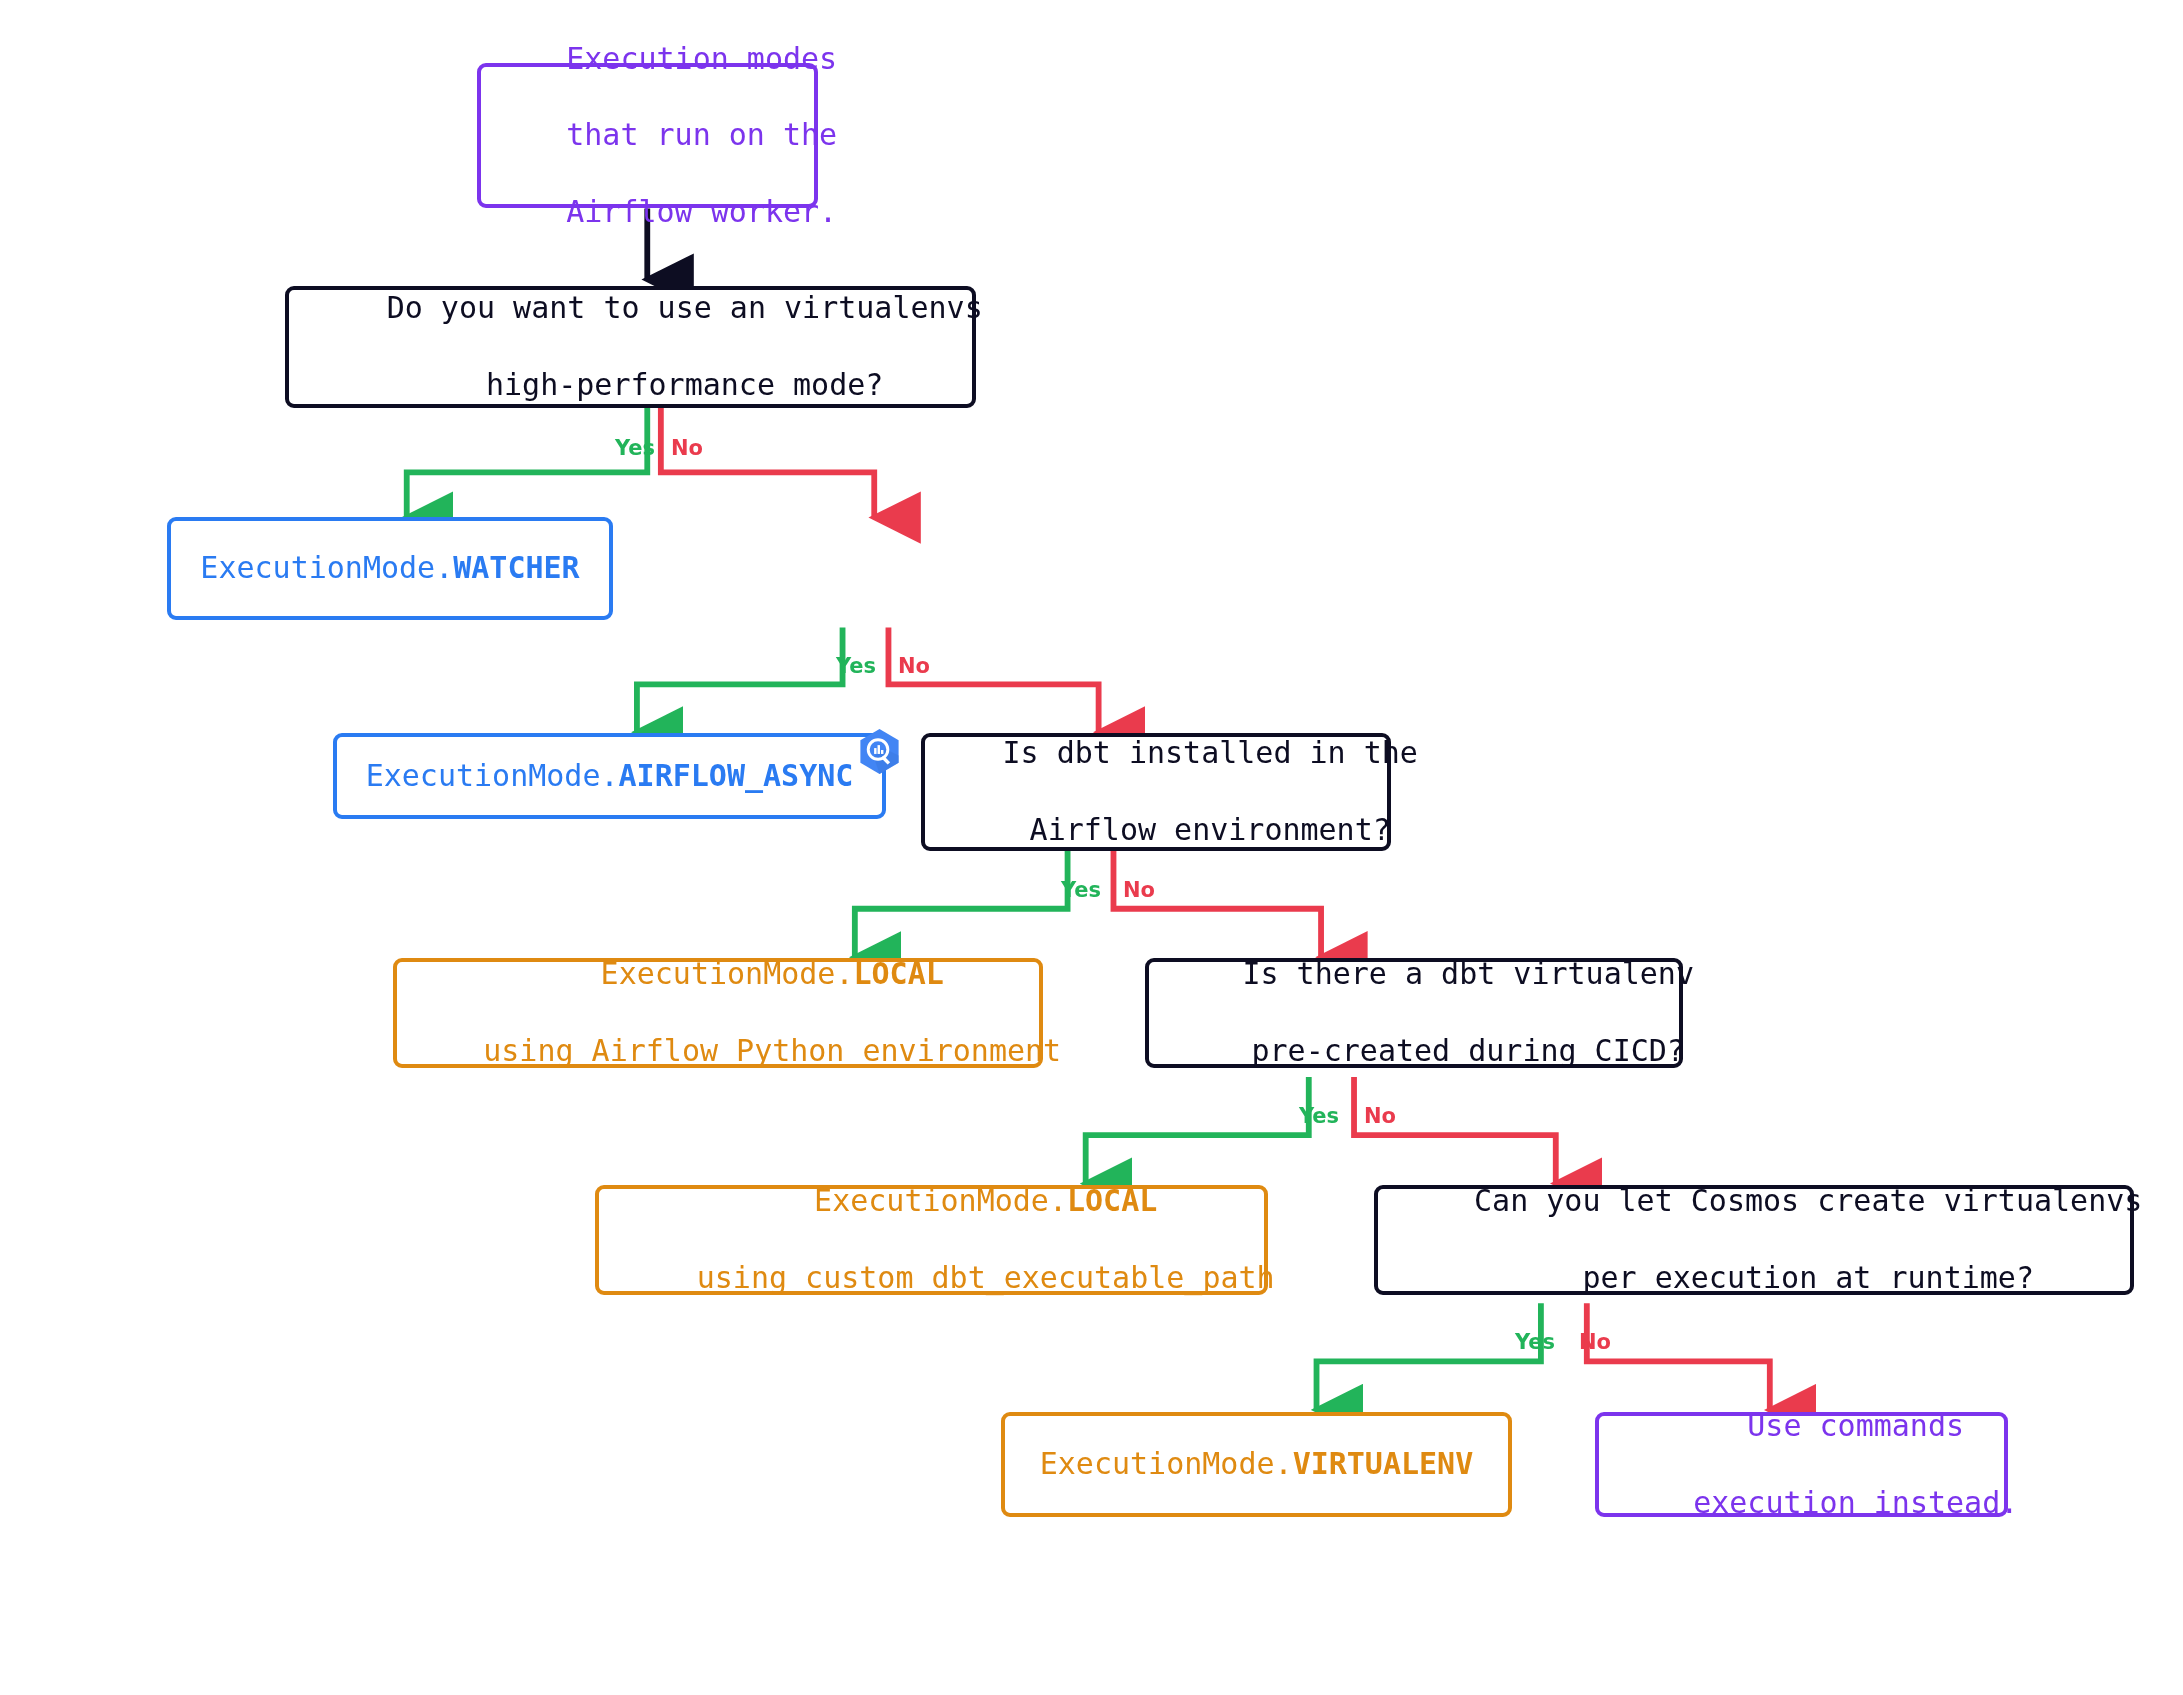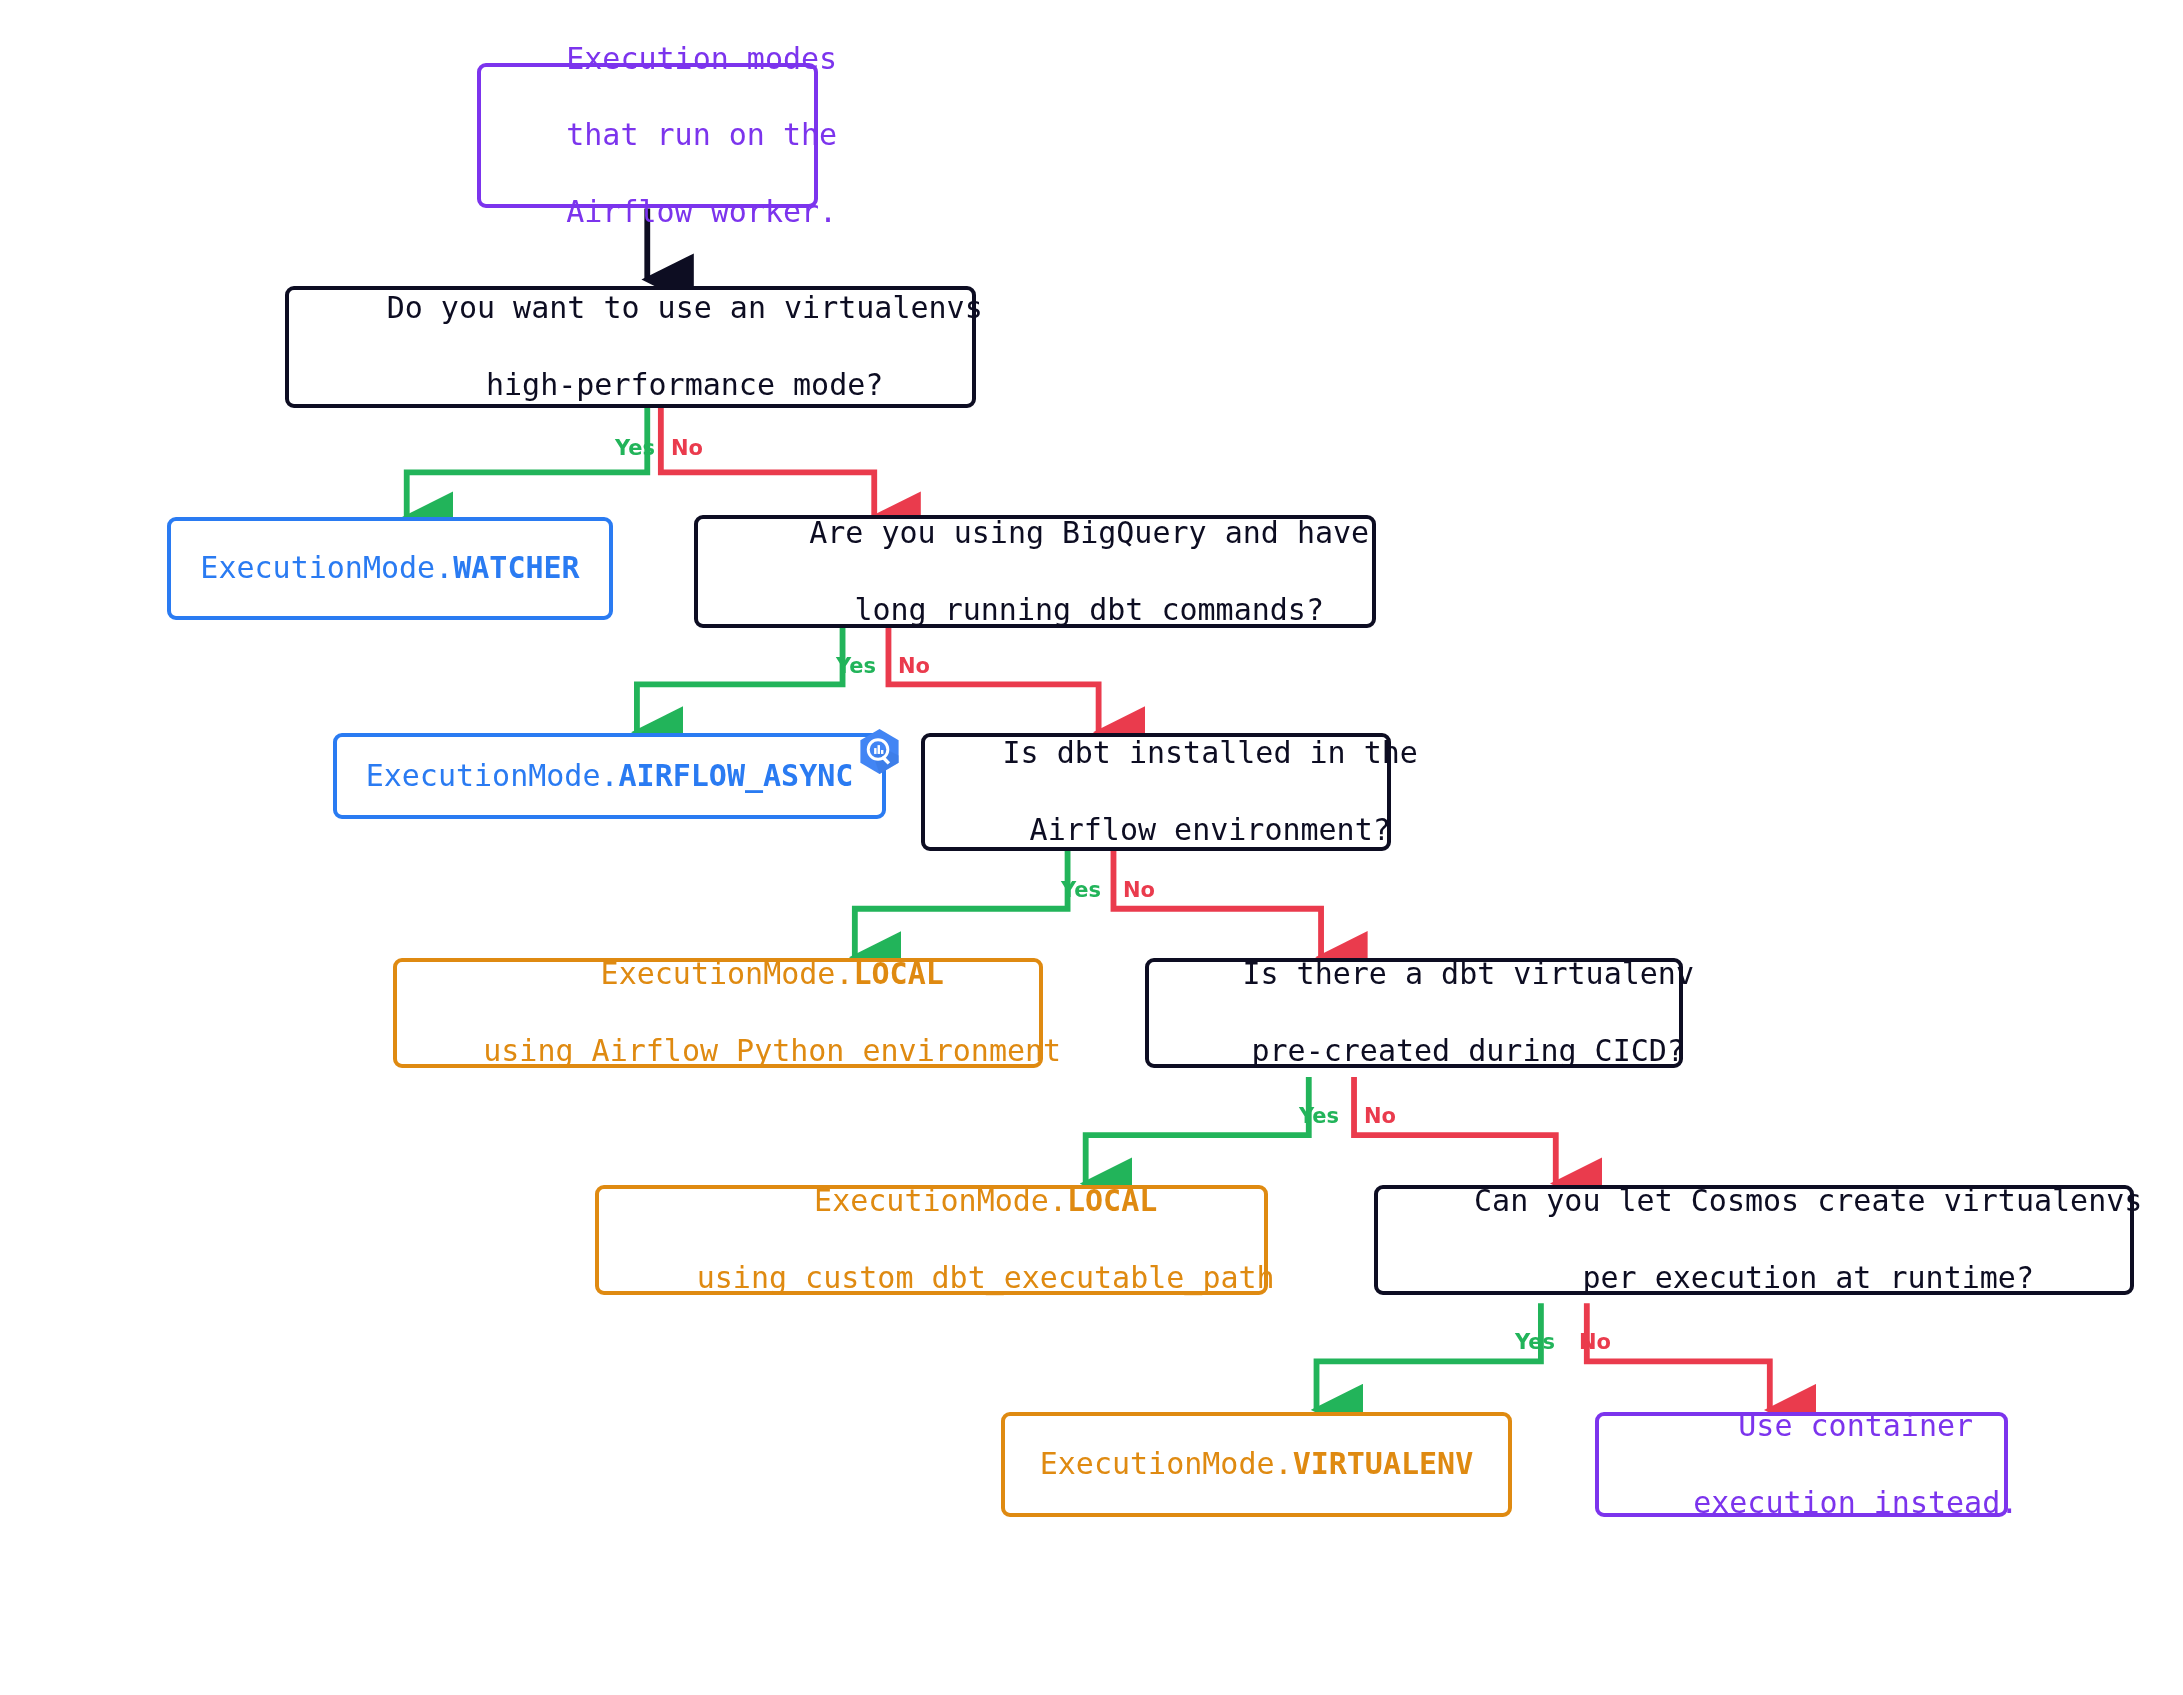--- a/index.html
+++ b/index.html
@@ -81,26 +81,20 @@
     <span class="lines">
       <span>Do you want to use an virtualenvs</span><br>
       <span>high-performance mode?</span>
     </span>
   </div>
 
   <div class="node n-blue" style="left:167px;top:517px;width:446px;height:103px;">
     <span class="lines nowrapline"><span>ExecutionMode.</span><span class="strong">WATCHER</span></span>
   </div>
 
-  <div class="node n-decision" style="left:694px;top:515px;width:682px;height:113px;">
-    <span class="lines">
-      <span>Are you using BigQuery and have</span><br>
-      <span>long running dbt commands?</span>
-    </span>
-  </div>
 
   <div class="node n-blue" style="left:333px;top:733px;width:553px;height:86px;justify-content:center;">
     <span class="lines nowrapline"><span>ExecutionMode.</span><span class="strong">AIRFLOW_ASYNC</span></span>
   </div>
 
   <div class="badge" style="left:855px;top:727px;">
     <svg viewBox="0 0 100 100" width="49" height="49" xmlns="http://www.w3.org/2000/svg">
       <polygon points="50,4 89,27 89,73 50,96 11,73 11,27" fill="#4285f4"></polygon>
       <polygon points="50,96 89,73 89,58 62,45 38,60" fill="#3b78e0" opacity="0.55"></polygon>
       <circle cx="47" cy="46" r="20" fill="none" stroke="#ffffff" stroke-width="6"></circle>
@@ -145,21 +139,21 @@
       <span>per execution at runtime?</span>
     </span>
   </div>
 
   <div class="node n-orange" style="left:1001px;top:1412px;width:511px;height:105px;text-align:center;">
     <span class="lines nowrapline"><span>ExecutionMode.</span><span class="strong">VIRTUALENV</span></span>
   </div>
 
   <div class="node n-purple" style="left:1595px;top:1412px;width:413px;height:105px;">
     <span class="lines">
-      <span>Use container</span><br>
+      <span>Use commands</span><br>
       <span>execution instead.</span>
     </span>
   </div>
 
   <div class="edge-label lbl-yes" style="left:585px;top:438px;">Yes</div>
   <div class="edge-label lbl-no" style="left:671px;top:438px;">No</div>
 
   <div class="edge-label lbl-yes" style="left:806px;top:656px;">Yes</div>
   <div class="edge-label lbl-no" style="left:898px;top:656px;">No</div>
 

